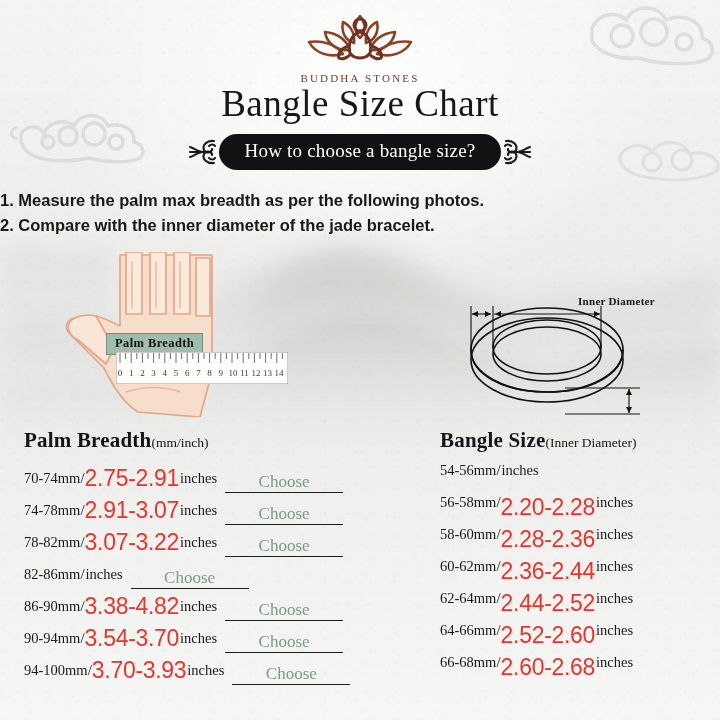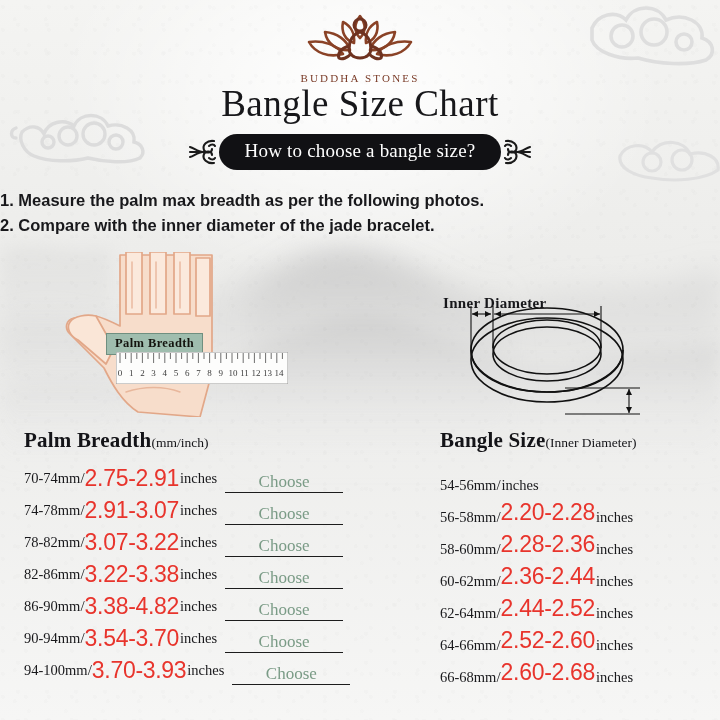--- a/index.html
+++ b/index.html
@@ -65,38 +65,38 @@
     background:#9fbdae;border:1px solid #6f8f80;
     padding:2px 8px 3px;
     font-family:"Liberation Serif", serif;
     font-size:12.5px;font-weight:700;color:#14140f;letter-spacing:.4px;
     white-space:nowrap;
   }
   .ruler{position:absolute;left:116px;top:352px;width:172px;height:32px;}
 
   .diam-fig{position:absolute;left:455px;top:292px;width:200px;height:128px;}
   .diam-label{
-    position:absolute;left:443px;top:295px;width:200px;text-align:left;
+    position:absolute;left:455px;top:295px;width:200px;text-align:right;
     font-family:"Liberation Serif", serif;font-weight:700;
-    font-size:15px;color:#17171a;letter-spacing:.3px;
+    font-size:11px;color:#17171a;letter-spacing:.3px;
   }
 
   
   .col{position:absolute;top:428px;}
   .col.left{left:24px;width:330px;}
   .col.right{left:440px;width:272px;}
   .col-head{
     font-family:"Liberation Serif", serif;color:#141418;
     white-space:nowrap;margin-bottom:9px;
   }
   .col-head .big{font-size:21px;font-weight:700;letter-spacing:.2px;}
   .col-head .small{font-size:13.5px;}
   .rows{display:flex;flex-direction:column;}
   .row{
-    display:flex;align-items:flex-end;height:32px;white-space:nowrap;
+    display:flex;align-items:flex-start;height:32px;white-space:nowrap;
     font-family:"Liberation Serif", serif;
   }
   .col.left .row{justify-content:flex-start;}
   .col.right .row{justify-content:flex-start;}
   .mm{font-size:14.5px;color:#18181b;}
   .slash{font-size:15px;color:#18181b;padding:0 0px;}
   .inch{
     font-size:23px;color:#e8342c;letter-spacing:-.3px;
     font-family:"Liberation Sans", sans-serif;font-weight:400;
   }
@@ -360,21 +360,20 @@
         <span class="unit">inches</span>
         <span class="choose-cell">
           <span class="choose-txt">Choose</span>
           <span class="choose-line"></span>
         </span>
       </div>
 
       <div class="row left-row">
         <span class="mm">82-86mm</span>
         <span class="slash">/</span>
-        <span class="inch">3.22-3.38</span>
         <span class="unit">inches</span>
         <span class="choose-cell">
           <span class="choose-txt">Choose</span>
           <span class="choose-line"></span>
         </span>
       </div>
 
       <div class="row left-row">
         <span class="mm">86-90mm</span>
         <span class="slash">/</span>

